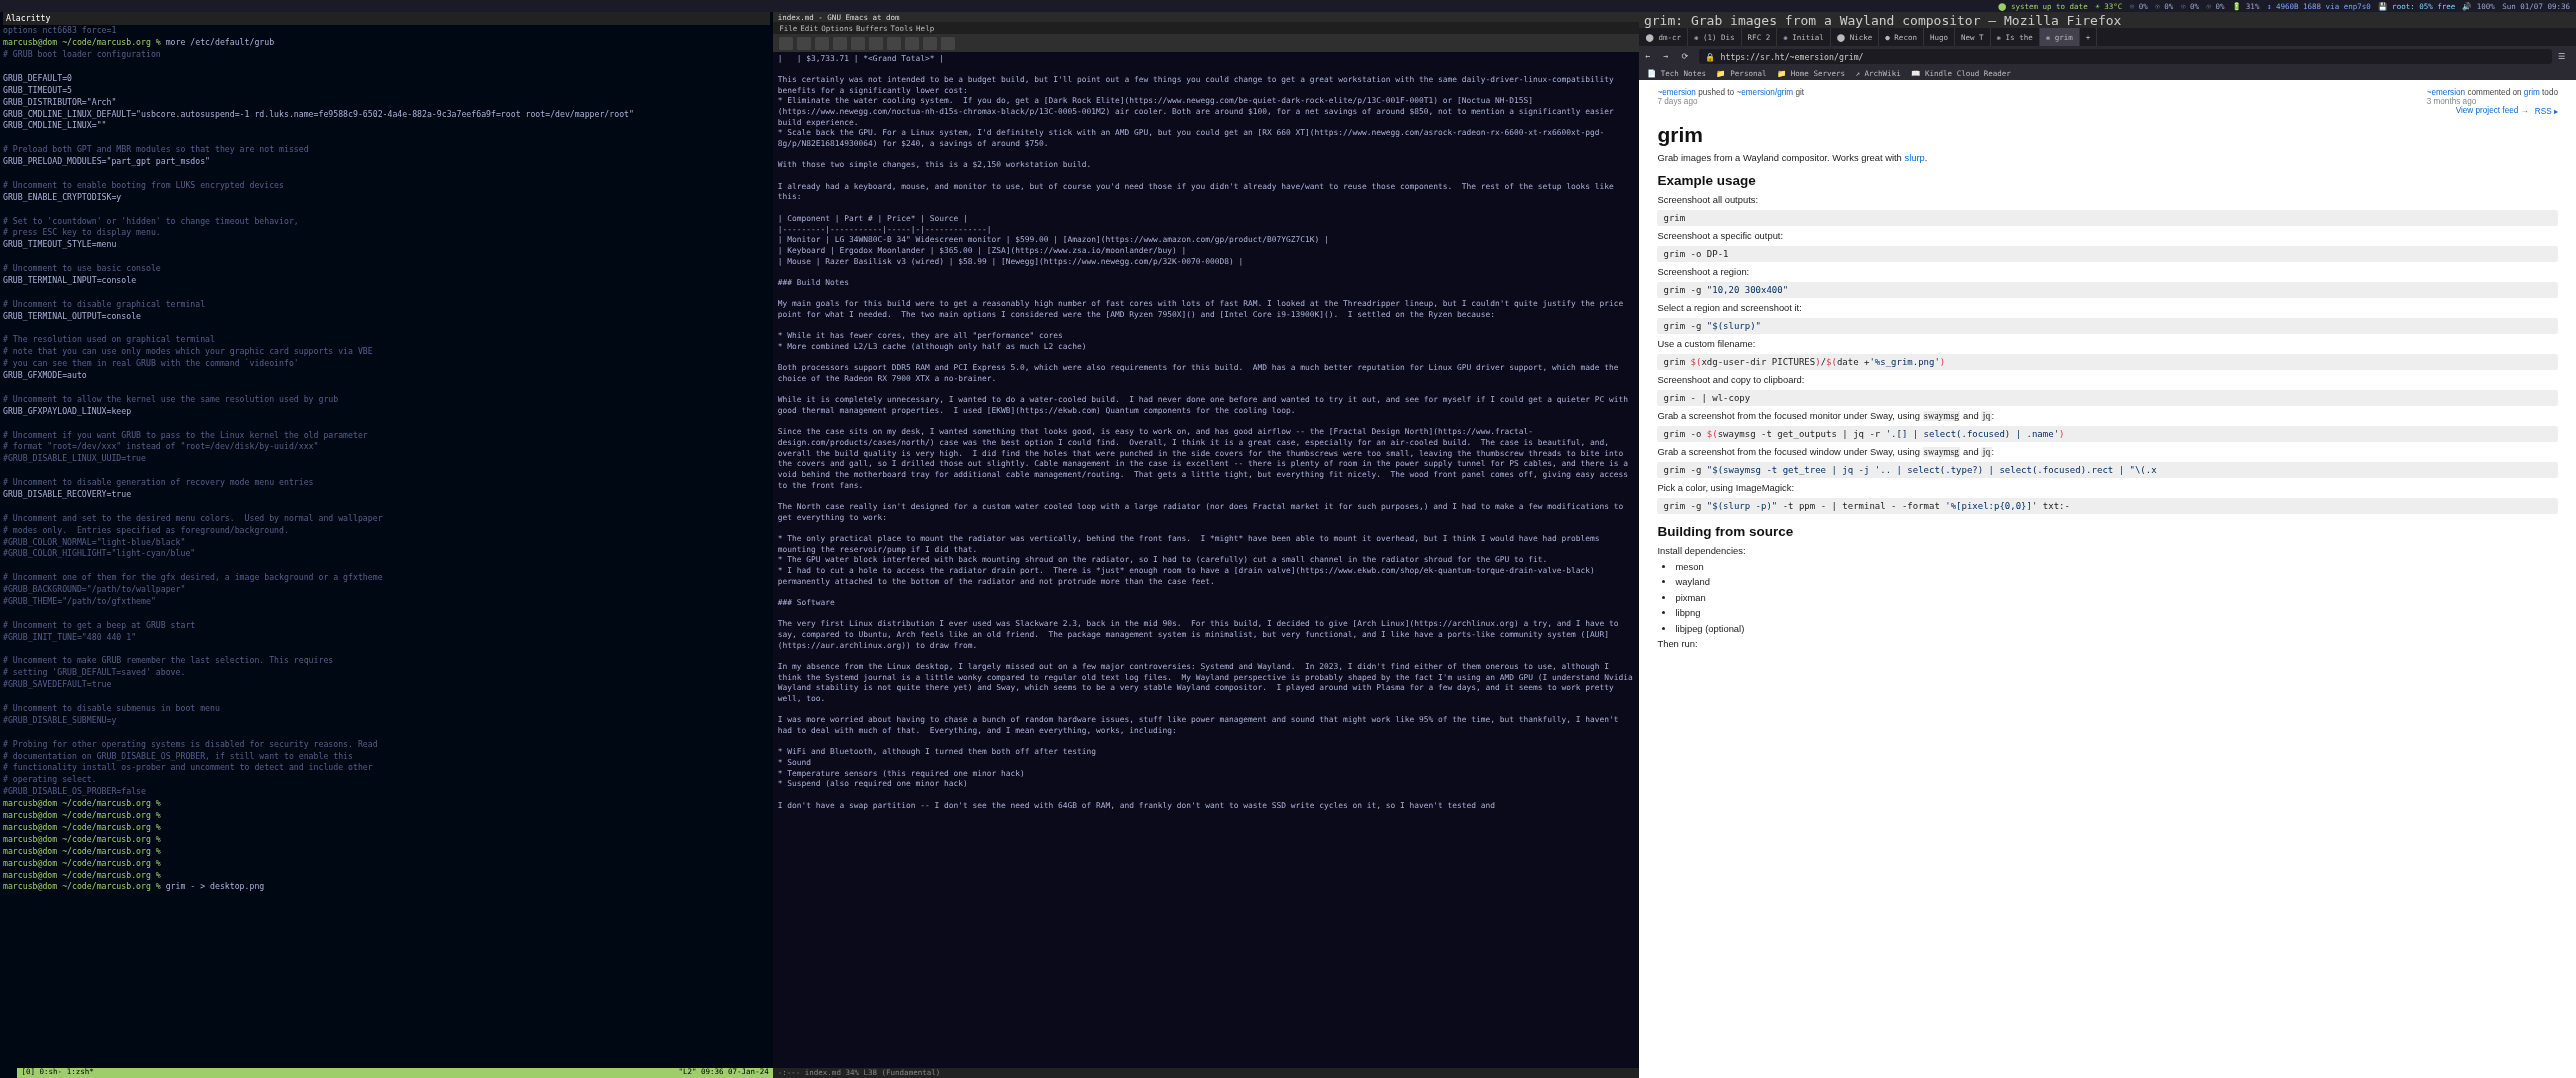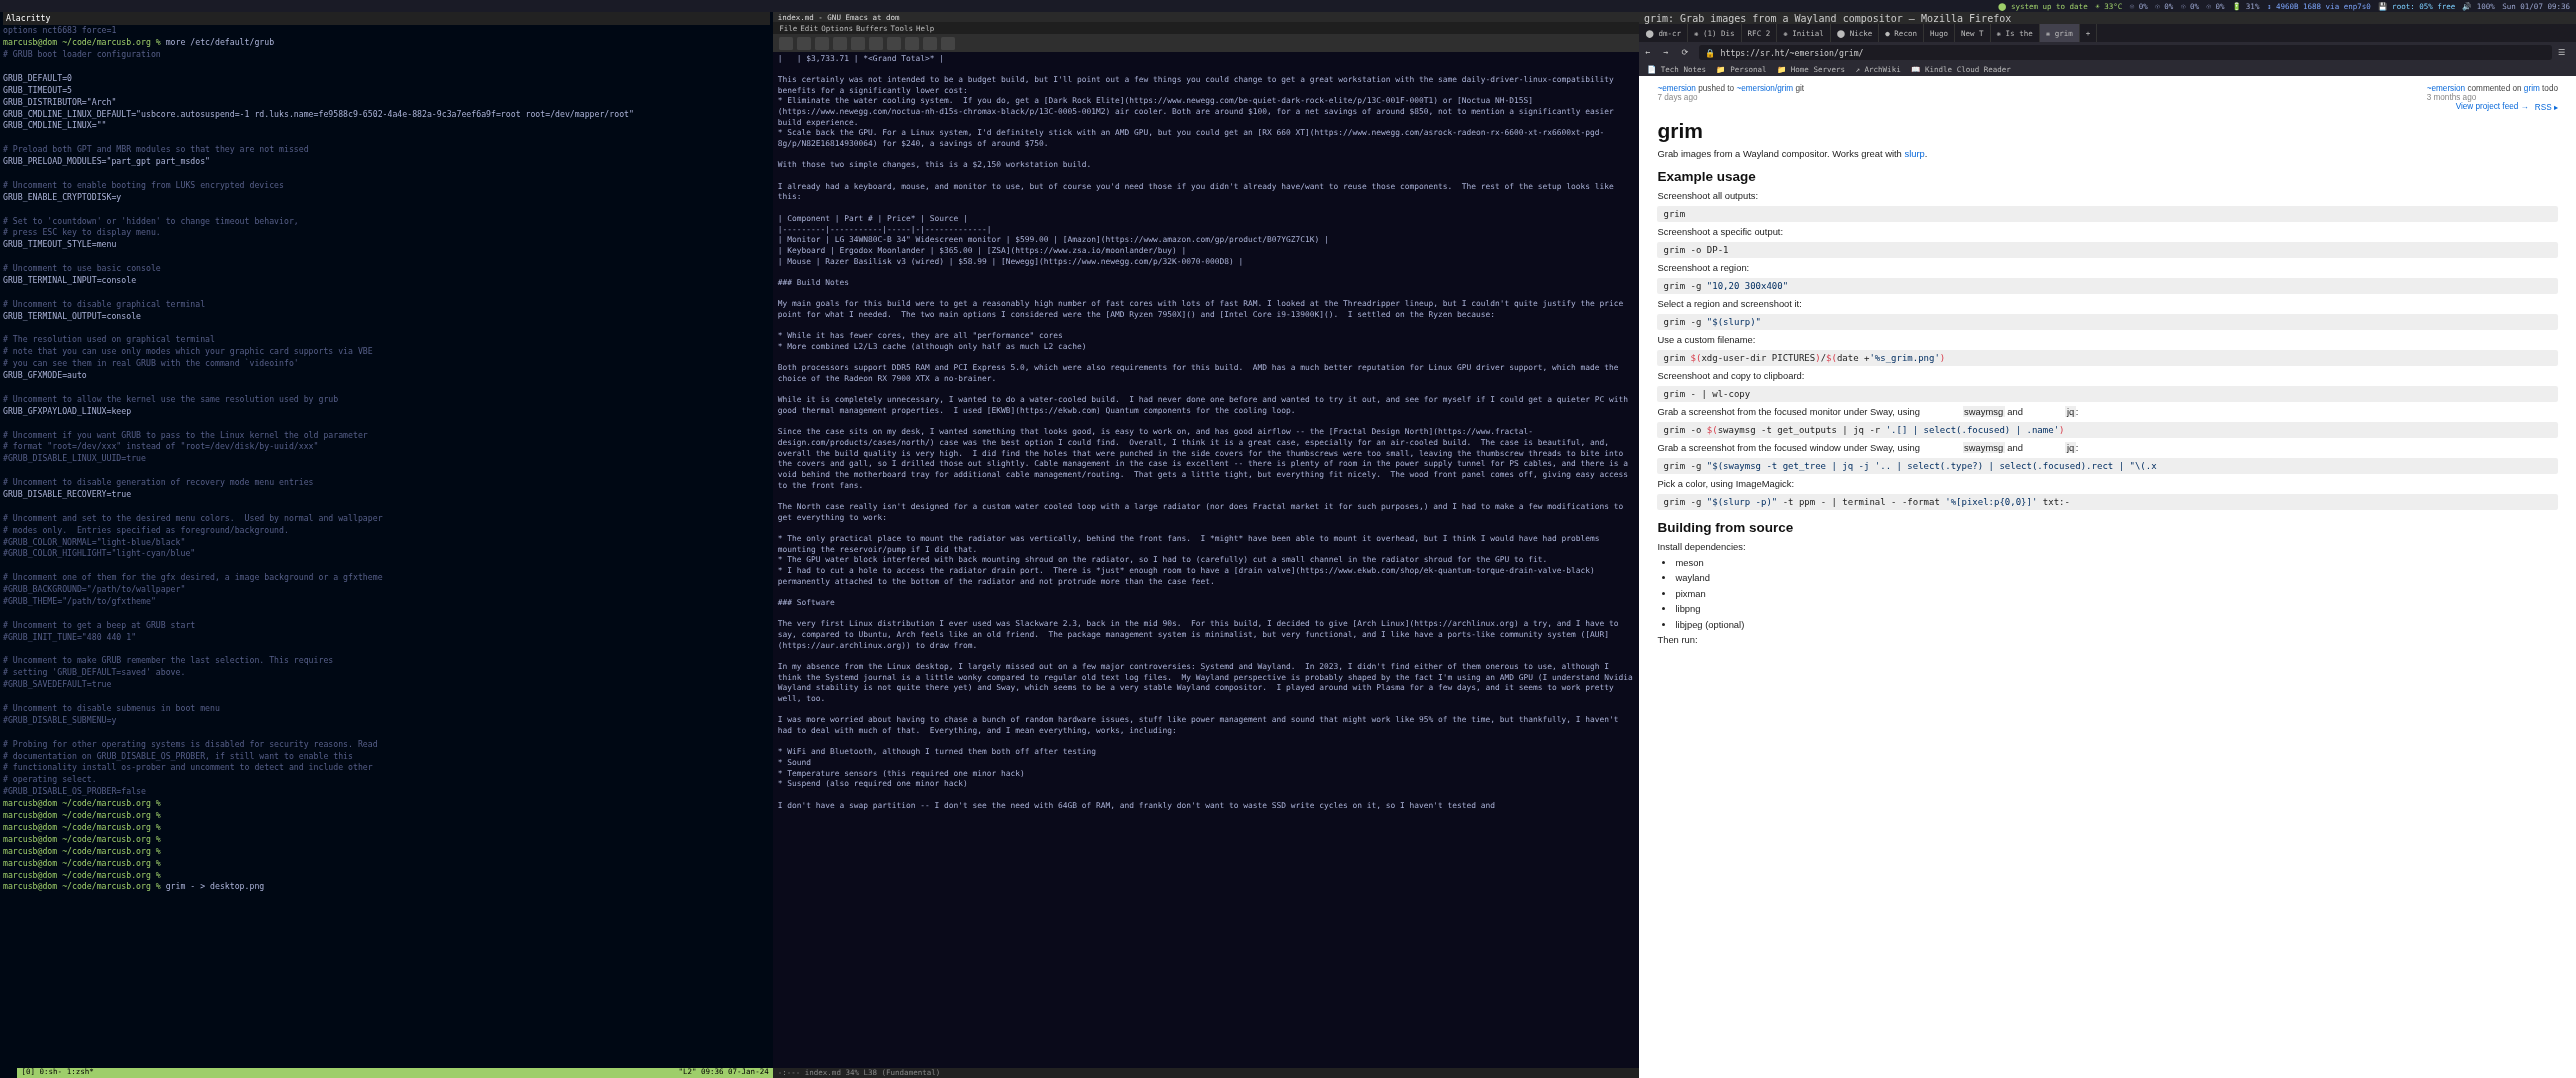--- a/index.html
+++ b/index.html
@@ -132,21 +132,21 @@
   width: 40%;
   background: #1c1b22;
   color: #bbb;
   display: flex;
   flex-direction: column;
 }
 .ff-title {
   background: #2a2a2a;
   color: #ccc;
   padding: 0.7px 4.5px;
-  font-size: 10px;
+  font-size: 13px;
 }
 .ff-tabs {
   display: flex;
   background: #1c1b22;
   height: 18px;
   align-items: stretch;
   overflow: hidden;
 }
 .ff-tab {
   display: flex;
@@ -221,21 +221,21 @@
 .code {
   background: #eee;
   padding: 3px 6px;
   font-family: monospace;
   font-size: 9px;
   margin: 4.5px 0;
   border-radius: 2.2px;
   white-space: pre;
   overflow-x: auto;
 }
-.inlinecode { font-family: Liberation Sans, sans-serif; background:#eee; padding:0 1.5px;margin-left:40px; }
+.inlinecode { font-family: Liberation Serif, serif; background:#eee; padding:0 1.5px; }
 .hl-s { color: #032f62; }
 .hl-r { color: #d73a49; }
 ul { padding-left: 18px; }
 </style>
 </head>
 <body>
 
 <div class="topbar">
   <span class="green">⬤ system up to date</span>
   <span class="green">☀ 33°C</span>

